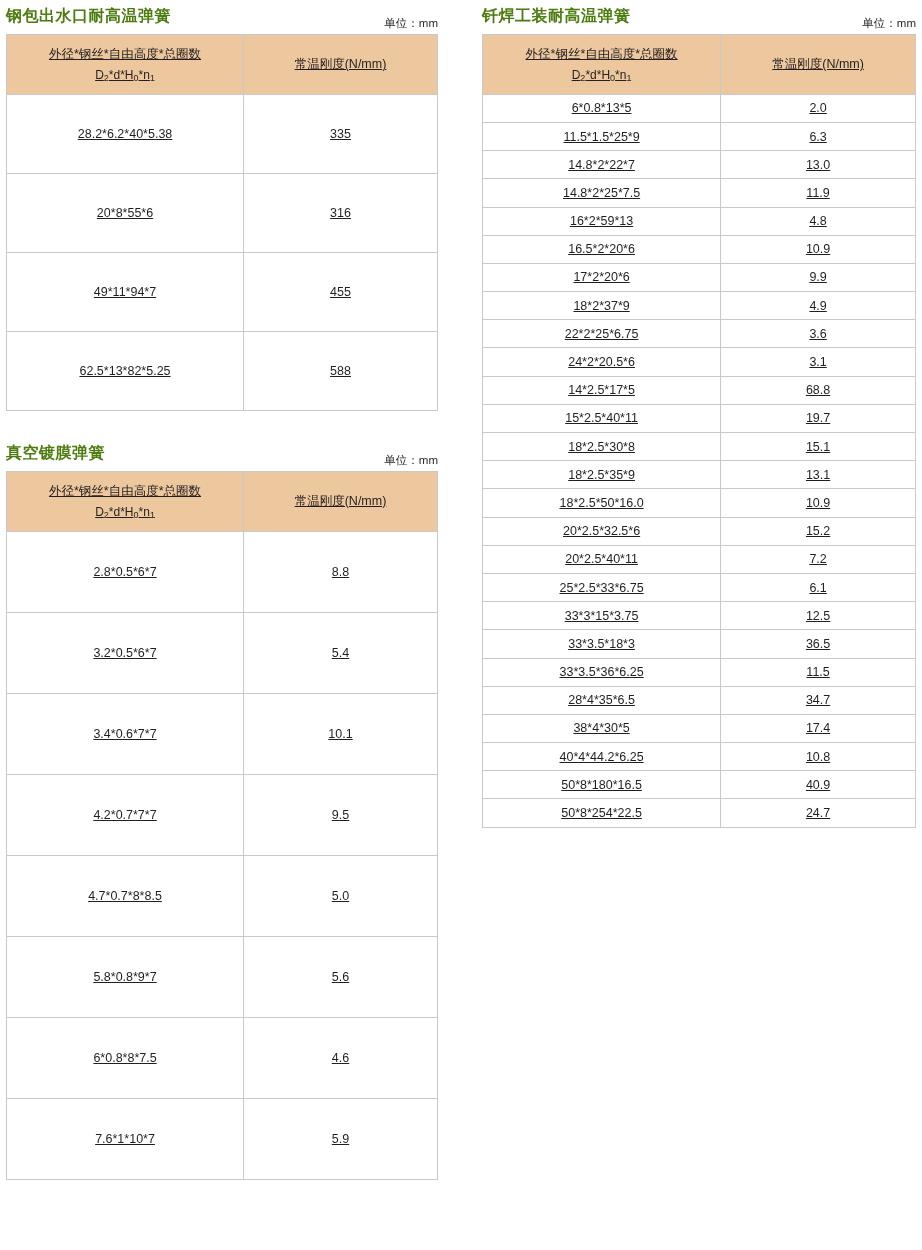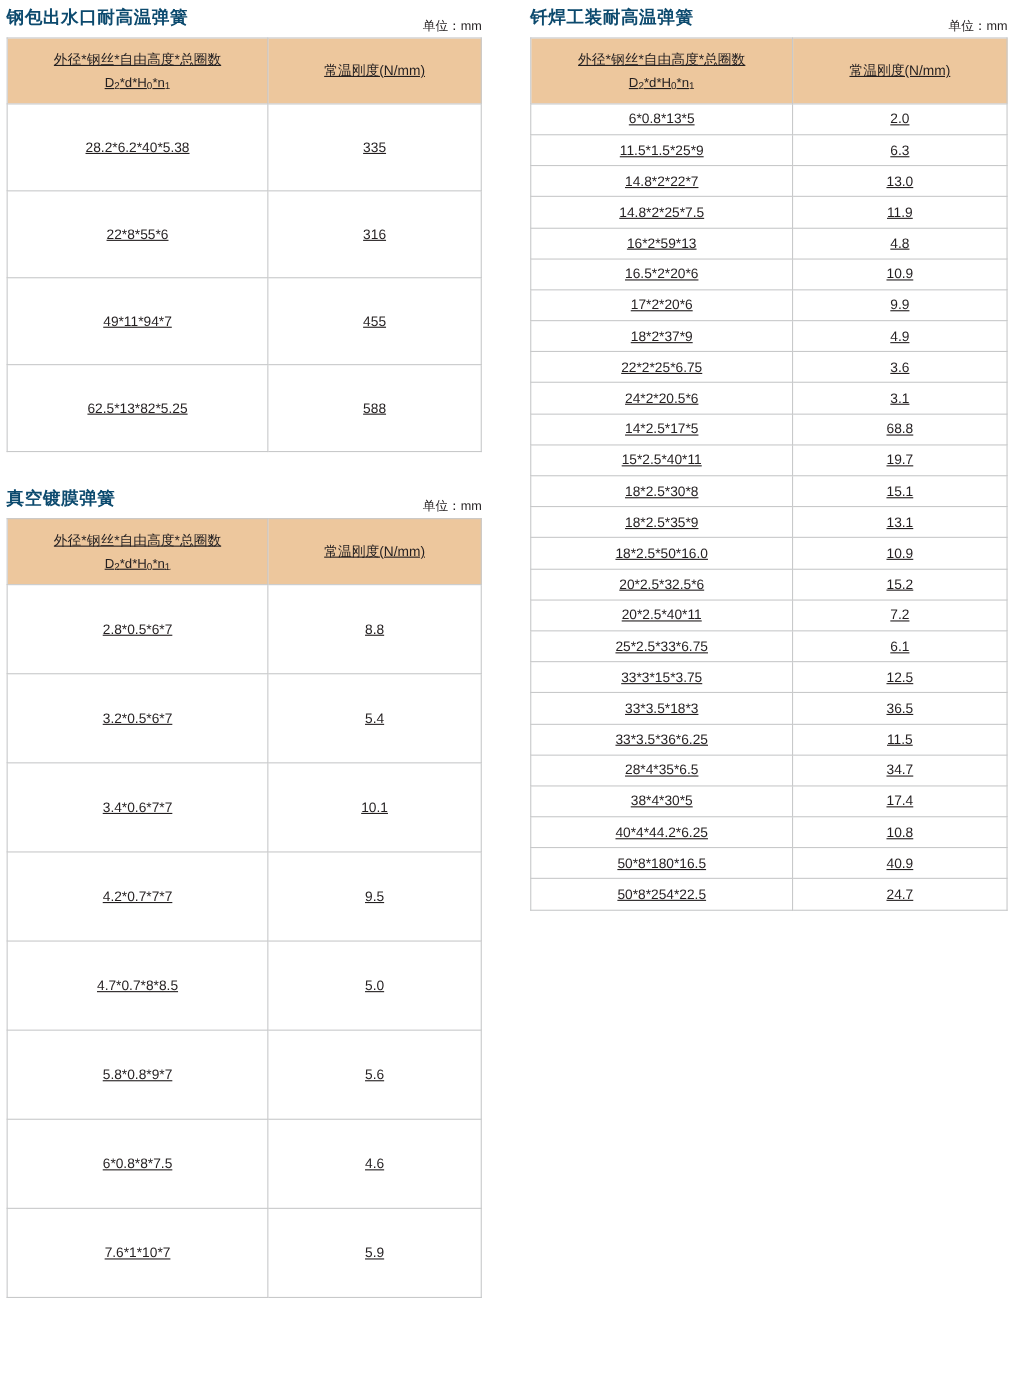--- a/index.html
+++ b/index.html
@@ -40,21 +40,21 @@
     position: relative;
     height: 34px;
   }
   .sec-title {
     position: absolute;
     left: 0;
     top: 6px;
     font-size: 16px;
     font-weight: bold;
     letter-spacing: 0.5px;
-    color: #0c4a6e;
+    color: #4d7c0f;
   }
   .sec-unit {
     position: absolute;
     right: 0;
     top: 16px;
     font-size: 11.5px;
     color: #231f20;
   }
   table.spring {
     border-collapse: collapse;
@@ -122,21 +122,21 @@
             </th>
             <th>常温刚度(N/mm)</th>
           </tr>
         </thead>
         <tbody>
           <tr>
             <td>28.2*6.2*40*5.38</td>
             <td>335</td>
           </tr>
           <tr>
-            <td>22*8*55*6</td>
+            <td>20*8*55*6</td>
             <td>316</td>
           </tr>
           <tr>
             <td>49*11*94*7</td>
             <td>455</td>
           </tr>
           <tr>
             <td>62.5*13*82*5.25</td>
             <td>588</td>
           </tr>

